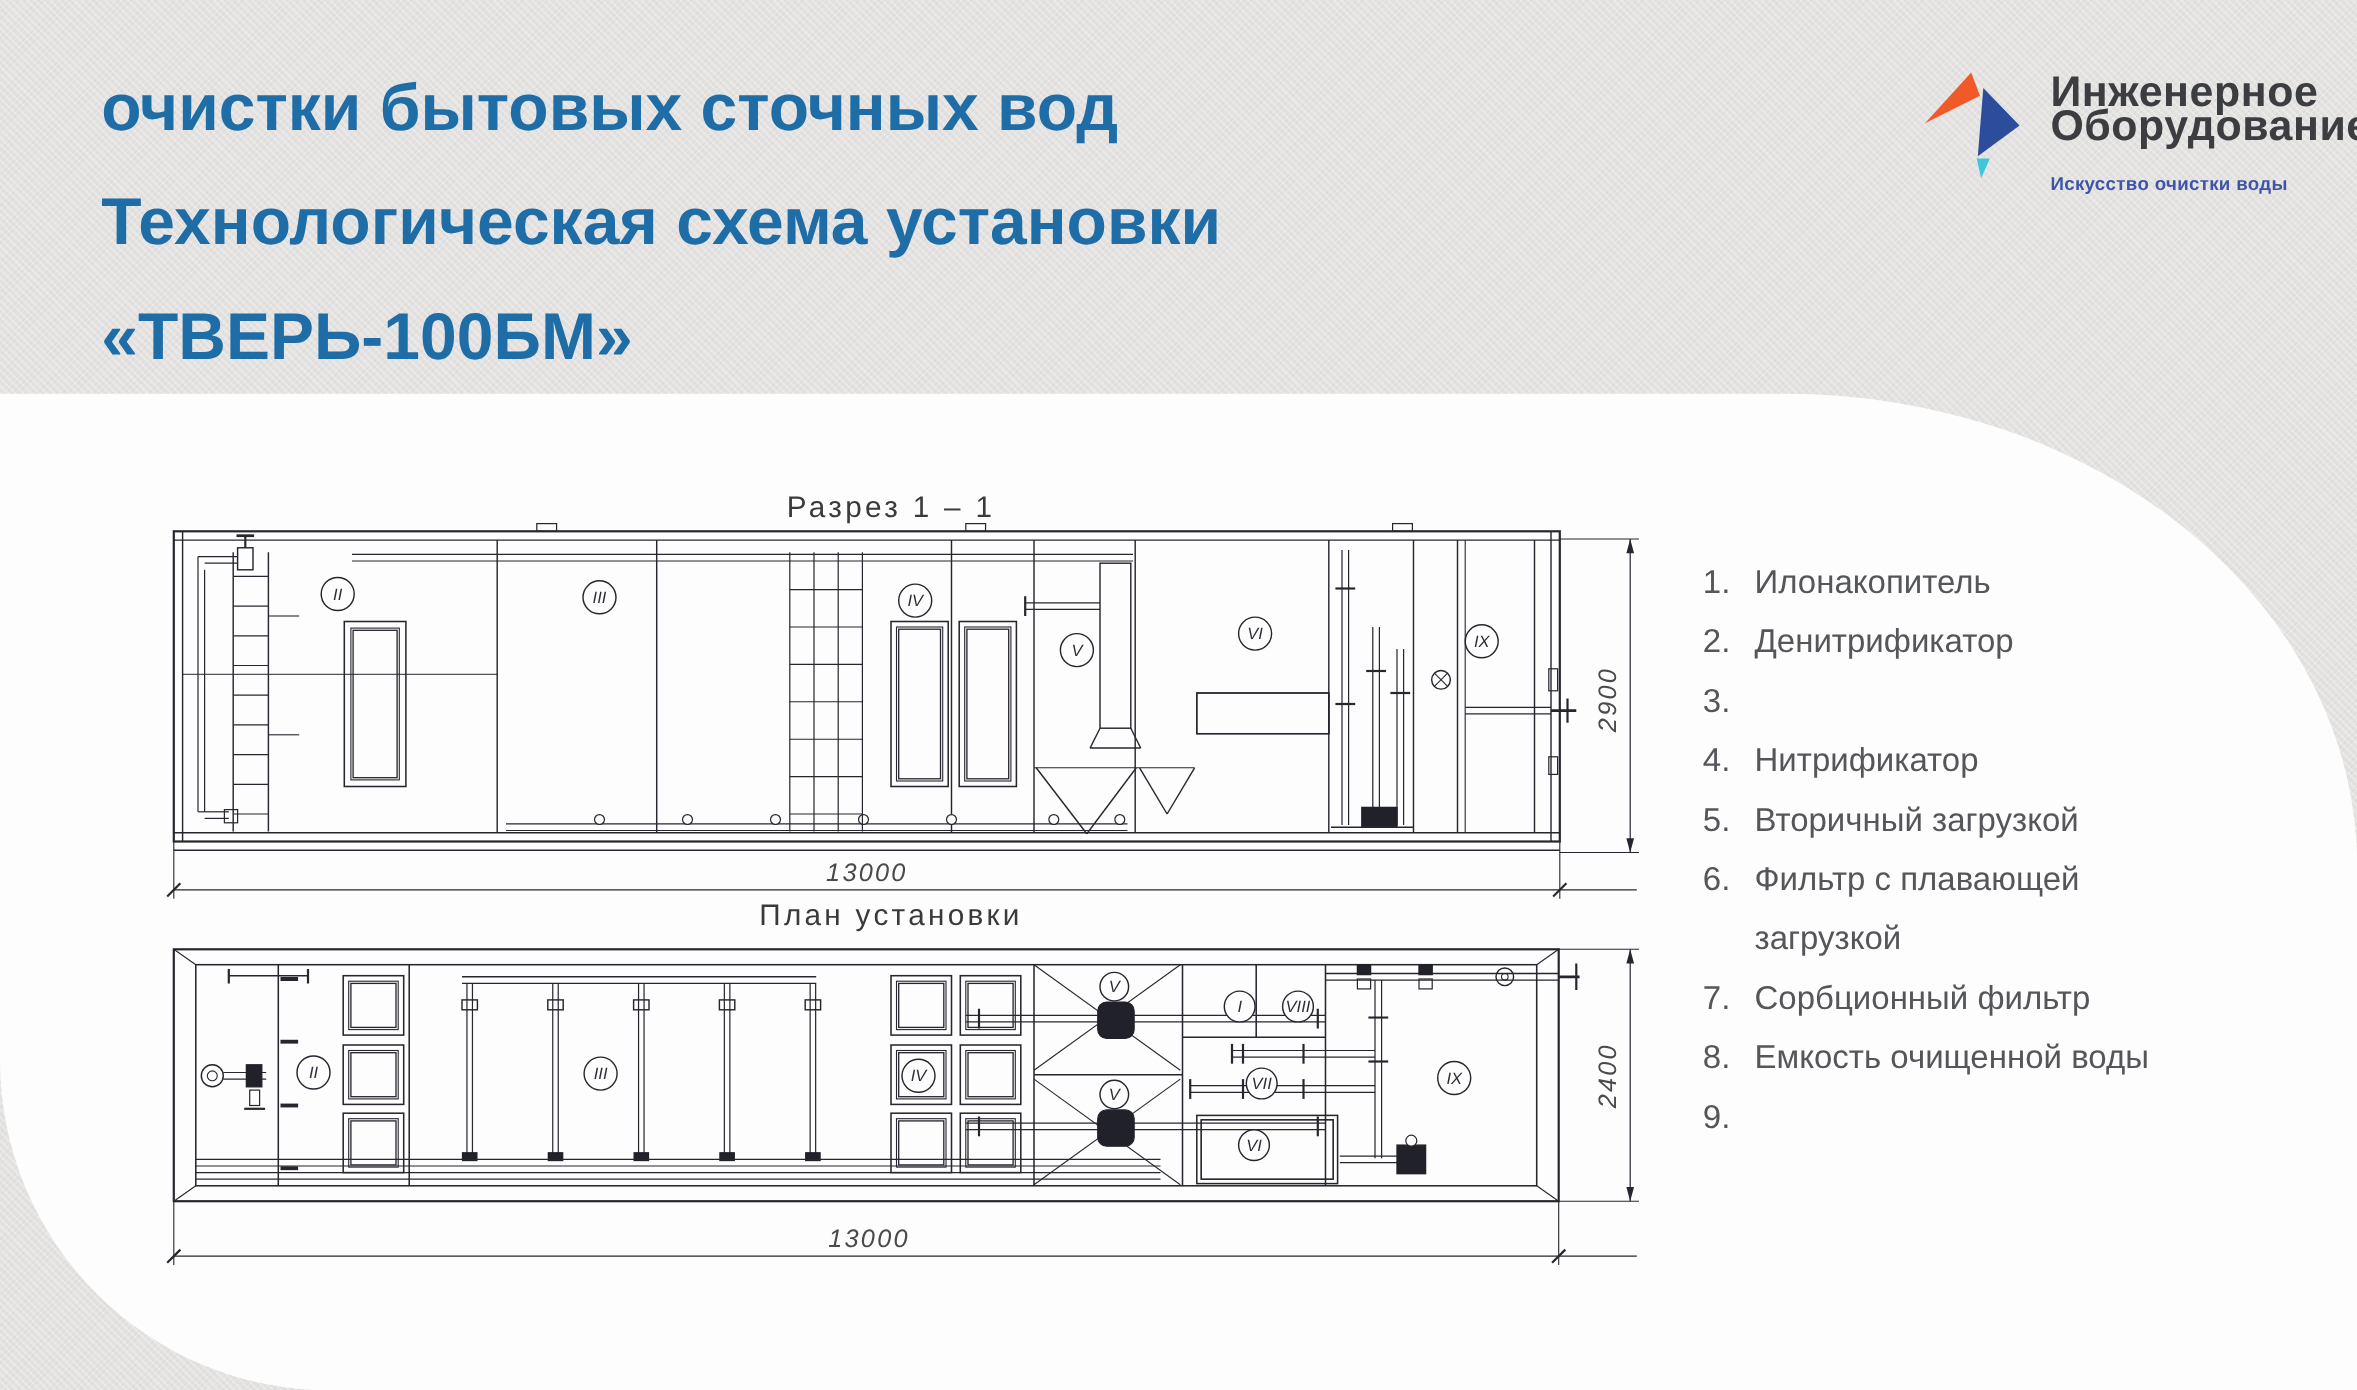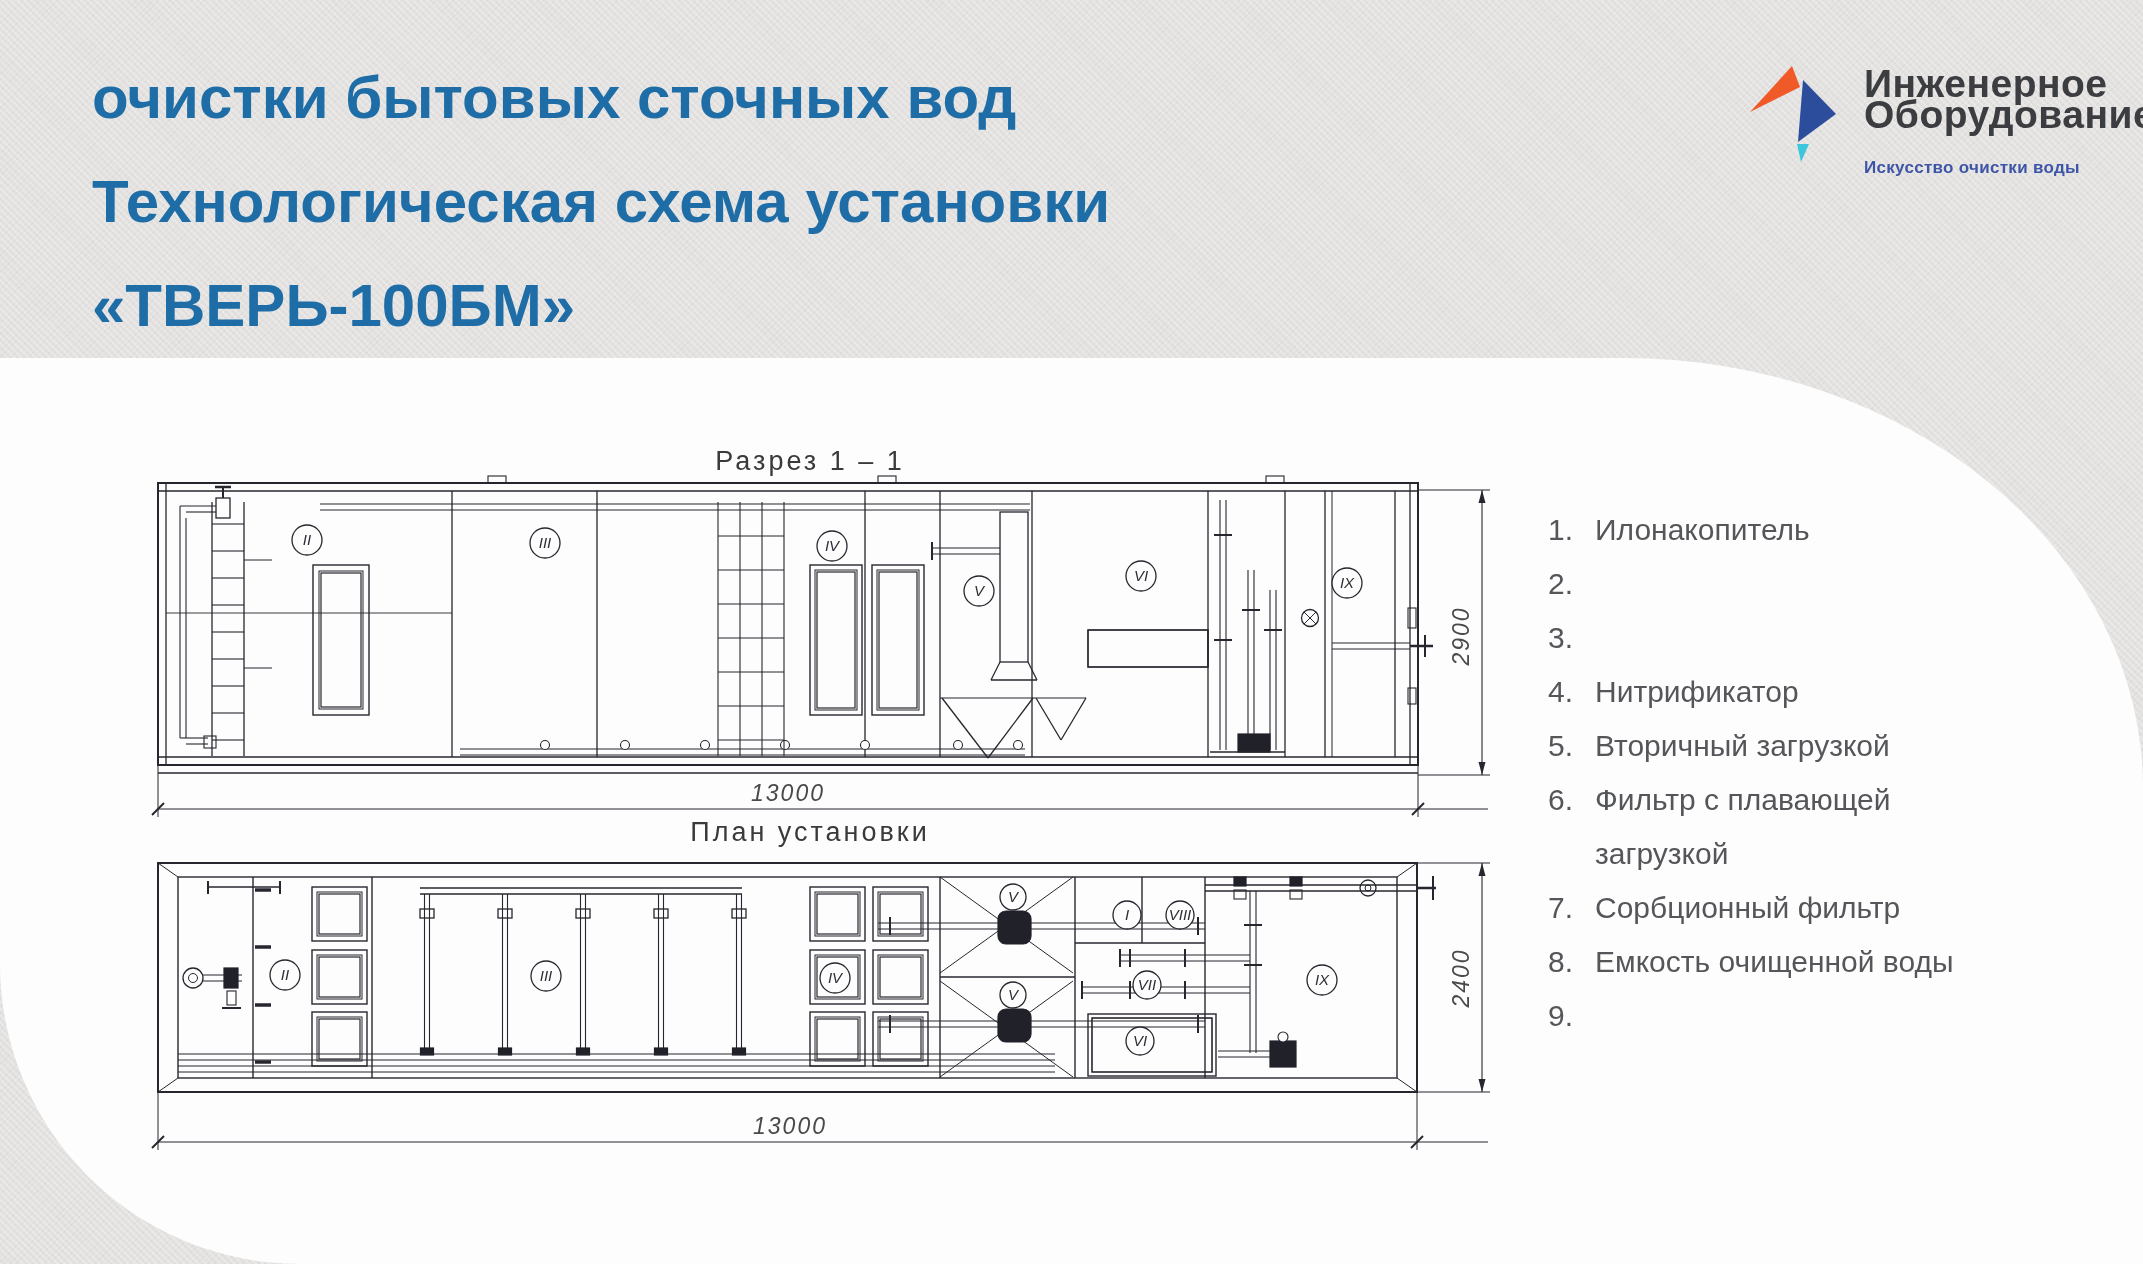--- a/index.html
+++ b/index.html
@@ -84,20 +84,21 @@
   </div>
 </div>
 
 <div class="legend">
     <div class="legend-item">
       <span class="num">1.</span>
       <span class="txt">Илонакопитель</span>
     </div>
     <div class="legend-item">
       <span class="num">2.</span>
+      <span class="txt">Денитрификатор</span>
     </div>
     <div class="legend-item">
       <span class="num">3.</span>
     </div>
     <div class="legend-item">
       <span class="num">4.</span>
       <span class="txt">Нитрификатор</span>
     </div>
     <div class="legend-item">
       <span class="num">5.</span>

